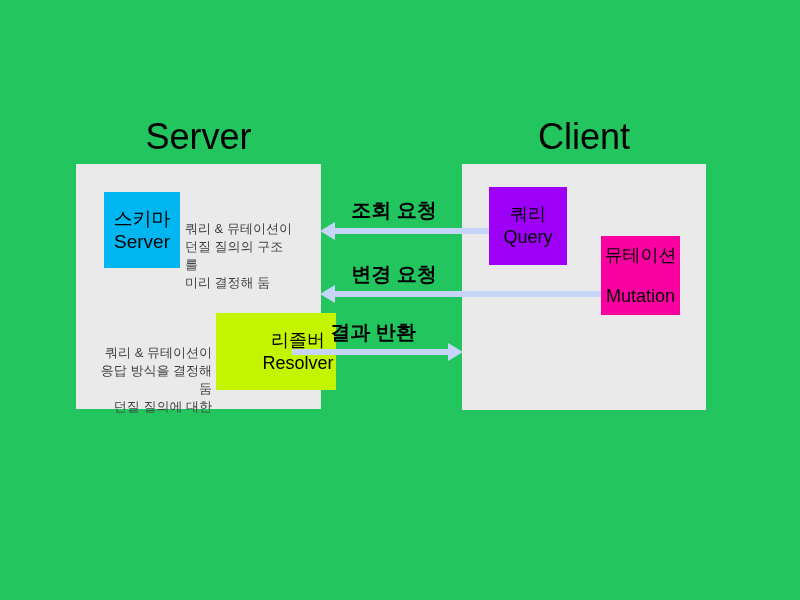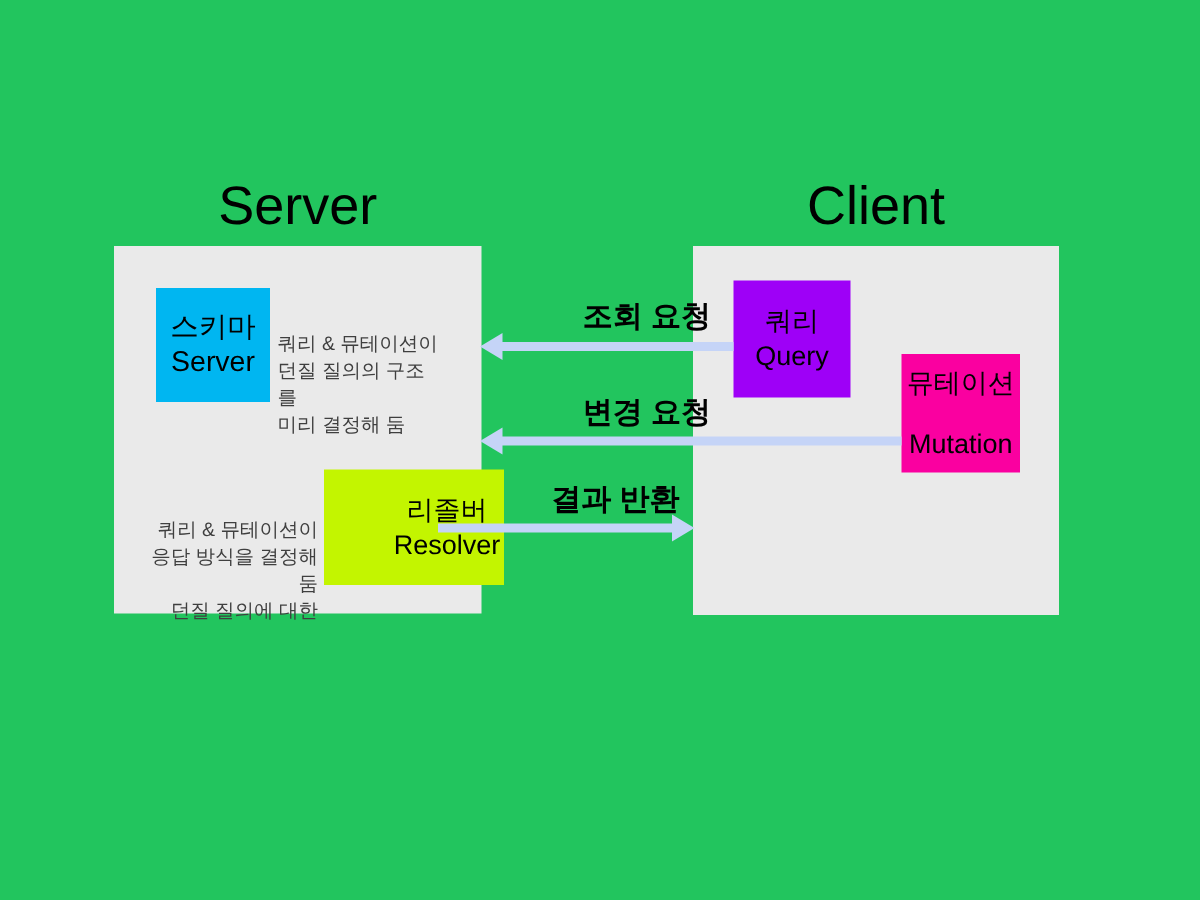--- a/index.html
+++ b/index.html
@@ -49,21 +49,21 @@
   .arrow-head.right{border-left:15px solid var(--arrow,#c5d4f7);}
   .shaft-1{left:334px;top:228px;width:155px;}
   .head-1{left:320px;top:222px;}
   .shaft-2{left:334px;top:291px;width:267px;}
   .head-2{left:320px;top:285px;}
   .shaft-3{left:292px;top:349px;width:157px;}
   .head-3{left:448px;top:343px;}
   .arrow-label{
     position:absolute;
     font-size:20px;font-weight:600;
-    text-align:right;color:#000;
+    text-align:center;color:#000;
     width:160px;
   }
   .label-1{left:314px;top:197px;}
   .label-2{left:314px;top:261px;}
   .label-3{left:293px;top:319px;}
 </style>
 </head>
 <body>
 
 <div class="canvas">

